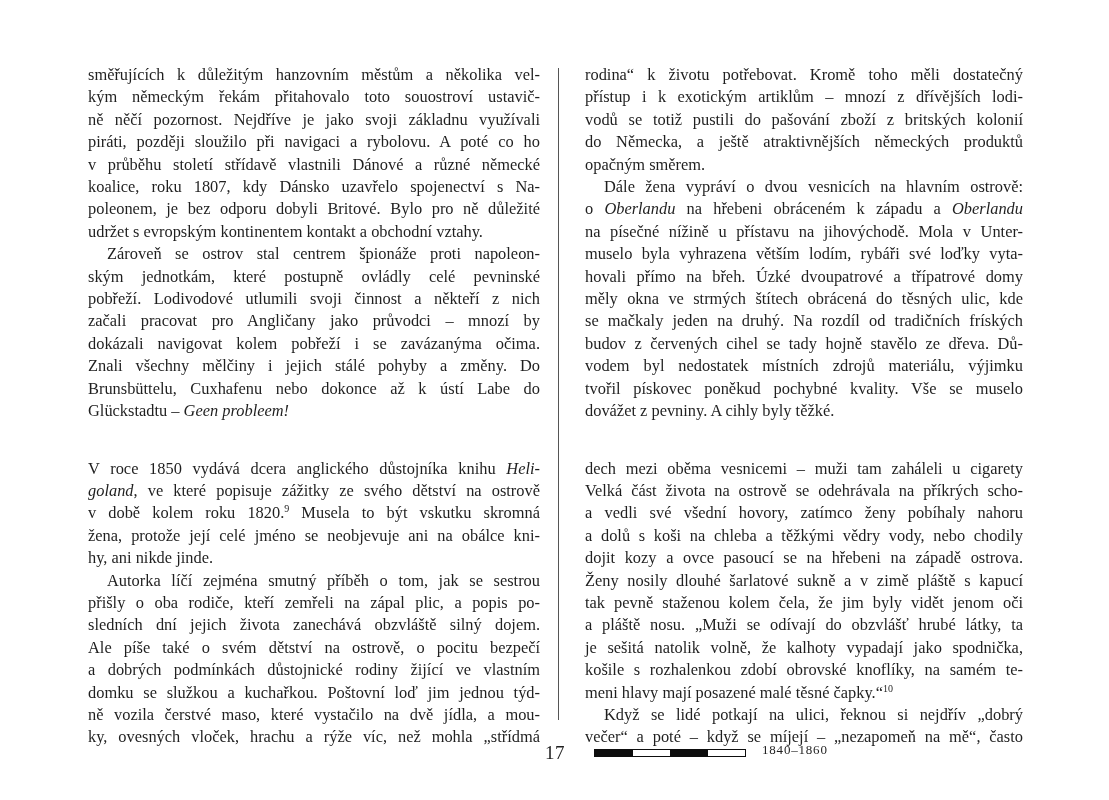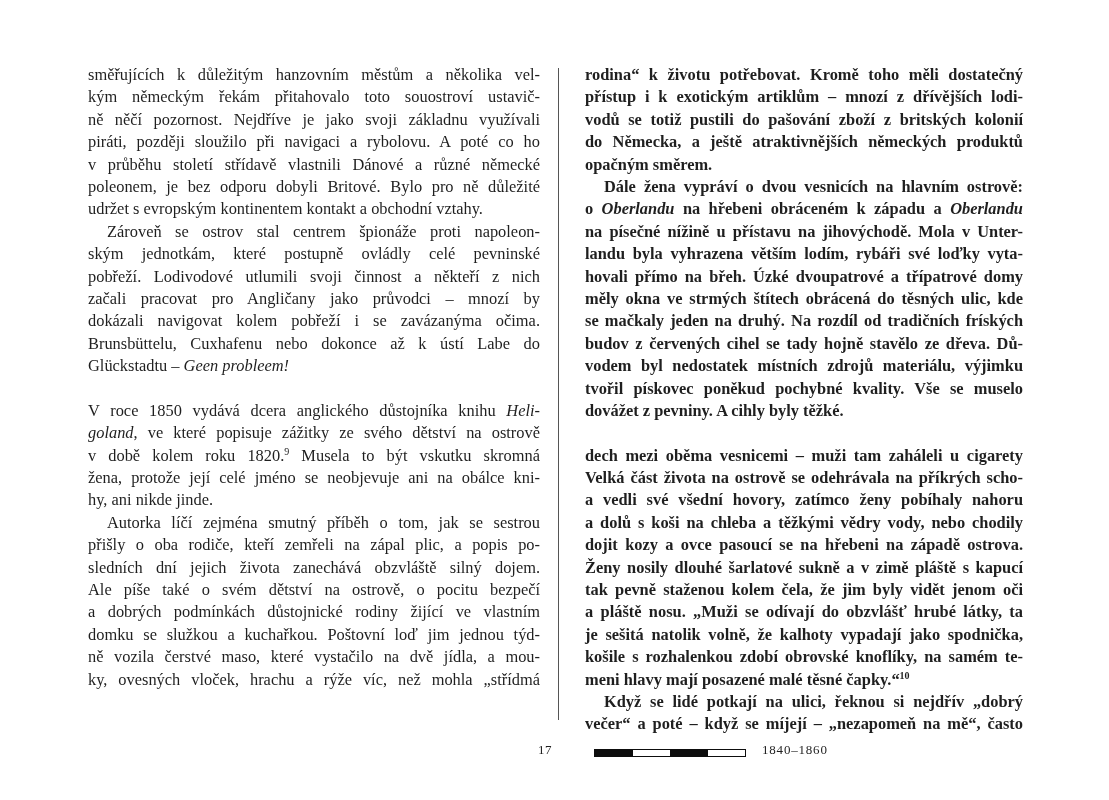--- a/index.html
+++ b/index.html
@@ -6,34 +6,34 @@
   .page{
     position:relative;
     width:1109px;height:800px;
     background:#ffffff;
     font-family:"Liberation Serif", serif;
     color:#1f1f1f;
     overflow:hidden;
   }
   .column{position:absolute;top:64px;font-size:16.4px;line-height:22.4px;}
   .column-left{left:88px;width:452px;}
-  .column-right{left:585px;width:438px;font-weight:bold;}
+  .column-right{left:585px;width:438px;}
   .line{text-align:justify;text-align-last:justify;}
   .line.flush{text-align-last:left;}
   .para.indent > .line:first-child{text-indent:19px;}
-  .para.space-before{margin-top:22px;}
+  .para.space-before{margin-top:35px;}
   .line i{font-style:italic;}
   .line sup{font-size:10px;line-height:0;vertical-align:super;letter-spacing:0;}
   .column-divider{
     position:absolute;left:558px;top:68px;width:1px;height:652px;
     background:#555555;
   }
   .footer-page-number{
     position:absolute;left:538px;top:742px;width:34px;
-    font-size:13px;letter-spacing:0.5px;
+    text-align:center;font-size:19px;letter-spacing:0.5px;
   }
   .scale-bar{
     position:absolute;left:594px;top:749px;width:152px;height:8px;
     border:1px solid #0d0d0d;box-sizing:border-box;
     display:flex;background:#ffffff;
   }
   .bar-seg{flex:1;}
   .bar-seg + .bar-seg{border-left:1px solid #0d0d0d;}
   .bar-seg.filled{background:#0d0d0d;}
   .bar-seg.empty{background:#ffffff;}
@@ -46,29 +46,31 @@
 <body>
 
 <div class="page">
   <div class="column column-left">
       <div class="para">
         <div class="line"><span>směřujících k důležitým hanzovním městům a několika vel-</span></div>
         <div class="line"><span>kým německým řekám přitahovalo toto souostroví ustavič-</span></div>
         <div class="line"><span>ně něčí pozornost. Nejdříve je jako svoji základnu využívali</span></div>
         <div class="line"><span>piráti, později sloužilo při navigaci a rybolovu. A poté co ho</span></div>
         <div class="line"><span>v průběhu století střídavě vlastnili Dánové a různé německé</span></div>
+        <div class="line"><span>koalice, roku 1807, kdy Dánsko uzavřelo spojenectví s Na-</span></div>
         <div class="line"><span>poleonem, je bez odporu dobyli Britové. Bylo pro ně důležité</span></div>
         <div class="line flush"><span>udržet s evropským kontinentem kontakt a obchodní vztahy.</span></div>
       </div>
       <div class="para indent">
         <div class="line"><span>Zároveň se ostrov stal centrem špionáže proti napoleon-</span></div>
         <div class="line"><span>ským jednotkám, které postupně ovládly celé pevninské</span></div>
         <div class="line"><span>pobřeží. Lodivodové utlumili svoji činnost a někteří z nich</span></div>
         <div class="line"><span>začali pracovat pro Angličany jako průvodci – mnozí by</span></div>
         <div class="line"><span>dokázali navigovat kolem pobřeží i se zavázanýma očima.</span></div>
+        <div class="line"><span>Znali všechny mělčiny i jejich stálé pohyby a změny. Do</span></div>
         <div class="line"><span>Brunsbüttelu, Cuxhafenu nebo dokonce až k ústí Labe do</span></div>
         <div class="line flush"><span>Glückstadtu – </span><i>Geen probleem!</i></div>
       </div>
       <div class="para space-before">
         <div class="line"><span>V roce 1850 vydává dcera anglického důstojníka knihu </span><i>Heli-</i></div>
         <div class="line"><i>goland</i><span>, ve které popisuje zážitky ze svého dětství na ostrově</span></div>
         <div class="line"><span>v době kolem roku 1820.</span><sup>9</sup><span> Musela to být vskutku skromná</span></div>
         <div class="line"><span>žena, protože její celé jméno se neobjevuje ani na obálce kni-</span></div>
         <div class="line flush"><span>hy, ani nikde jinde.</span></div>
       </div>
@@ -89,21 +91,21 @@
         <div class="line"><span>rodina“ k životu potřebovat. Kromě toho měli dostatečný</span></div>
         <div class="line"><span>přístup i k exotickým artiklům – mnozí z dřívějších lodi-</span></div>
         <div class="line"><span>vodů se totiž pustili do pašování zboží z britských kolonií</span></div>
         <div class="line"><span>do Německa, a ještě atraktivnějších německých produktů</span></div>
         <div class="line flush"><span>opačným směrem.</span></div>
       </div>
       <div class="para indent">
         <div class="line"><span>Dále žena vypráví o dvou vesnicích na hlavním ostrově:</span></div>
         <div class="line"><span>o </span><i>Oberlandu</i><span> na hřebeni obráceném k západu a </span><i>Oberlandu</i></div>
         <div class="line"><span>na písečné nížině u přístavu na jihovýchodě. Mola v Unter-</span></div>
-        <div class="line"><span>landu byla vyhrazena větším lodím, rybáři své loďky vyta-</span></div>
+        <div class="line"><span>muselo byla vyhrazena větším lodím, rybáři své loďky vyta-</span></div>
         <div class="line"><span>hovali přímo na břeh. Úzké dvoupatrové a třípatrové domy</span></div>
         <div class="line"><span>měly okna ve strmých štítech obrácená do těsných ulic, kde</span></div>
         <div class="line"><span>se mačkaly jeden na druhý. Na rozdíl od tradičních fríských</span></div>
         <div class="line"><span>budov z červených cihel se tady hojně stavělo ze dřeva. Dů-</span></div>
         <div class="line"><span>vodem byl nedostatek místních zdrojů materiálu, výjimku</span></div>
         <div class="line"><span>tvořil pískovec poněkud pochybné kvality. Vše se muselo</span></div>
         <div class="line flush"><span>dovážet z pevniny. A cihly byly těžké.</span></div>
       </div>
       <div class="para space-before">
         <div class="line"><span>dech mezi oběma vesnicemi – muži tam zaháleli u cigarety</span></div>

